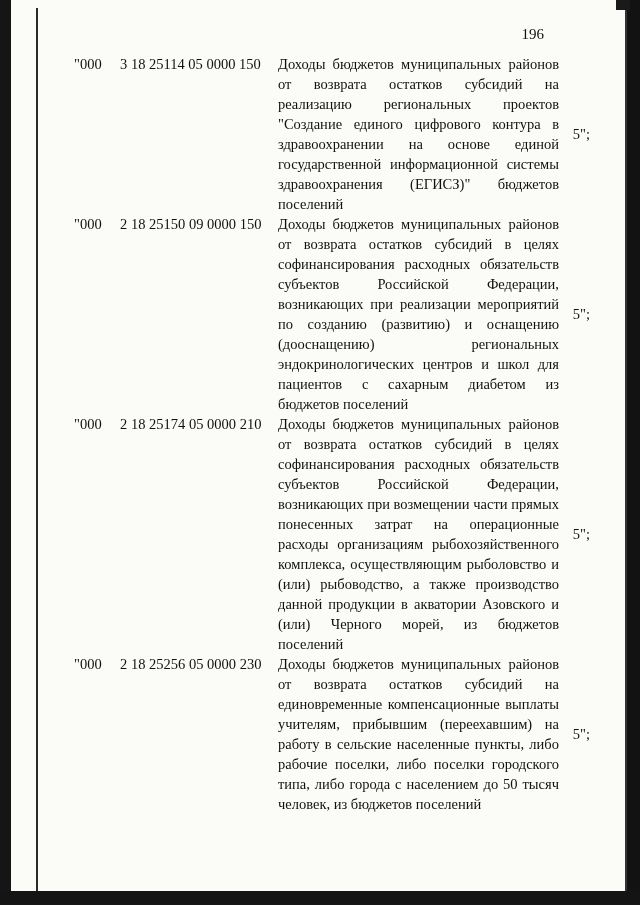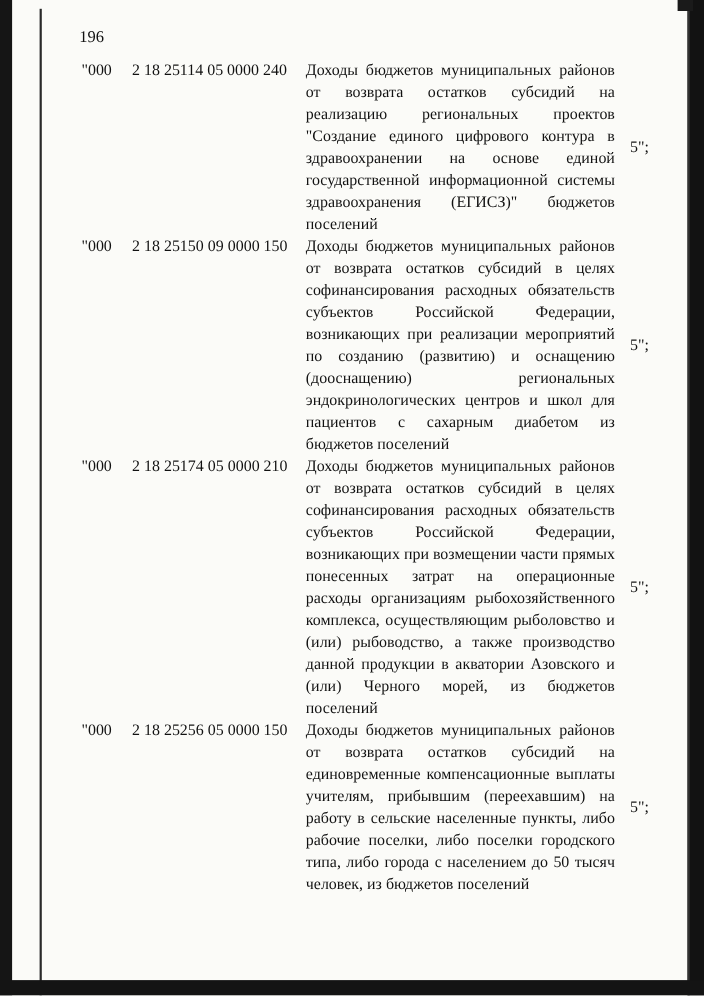--- a/index.html
+++ b/index.html
@@ -47,21 +47,21 @@
     background: #2a2a2a;
   }
   
   .content {
     position: absolute;
     left: 72px; top: 26px;
     width: 522px;
   }
   .page-num {
     width: 472px;
-    text-align: left;
+    text-align: right;
     font-size: 15px;
     margin-bottom: 11px;
   }
   .row {
     display: flex;
     align-items: stretch;
     font-size: 14.5px;
     line-height: 20px;
   }
   .code-col {
@@ -97,21 +97,21 @@
 
 <div class="page">
 
   <div class="content">
 
     <div class="page-num">196</div>
 
     <div class="row">
       <div class="code-col">
         <span class="code-prefix">"000</span>
-        <span class="code">2 18 25114 05 0000 240</span>
+        <span class="code">3 18 25114 05 0000 150</span>
       </div>
       <div class="desc-col">Доходы бюджетов муниципальных районов от возврата остатков субсидий на реализацию региональных проектов "Создание единого цифрового контура в здравоохранении на основе единой государственной информационной системы здравоохранения (ЕГИСЗ)" бюджетов поселений</div>
       <div class="suffix-col">5";</div>
     </div>
 
     <div class="row">
       <div class="code-col">
         <span class="code-prefix">"000</span>
         <span class="code">2 18 25150 09 0000 150</span>
       </div>
@@ -124,21 +124,21 @@
         <span class="code-prefix">"000</span>
         <span class="code">2 18 25174 05 0000 210</span>
       </div>
       <div class="desc-col">Доходы бюджетов муниципальных районов от возврата остатков субсидий в целях софинансирования расходных обязательств субъектов Российской Федерации, возникающих при возмещении части прямых понесенных затрат на операционные расходы организациям рыбохозяйственного комплекса, осуществляющим рыболовство и (или) рыбоводство, а также производство данной продукции в акватории Азовского и (или) Черного морей, из бюджетов поселений</div>
       <div class="suffix-col">5";</div>
     </div>
 
     <div class="row">
       <div class="code-col">
         <span class="code-prefix">"000</span>
-        <span class="code">2 18 25256 05 0000 150</span>
+        <span class="code">2 18 25256 05 0000 230</span>
       </div>
       <div class="desc-col">Доходы бюджетов муниципальных районов от возврата остатков субсидий на единовременные компенсационные выплаты учителям, прибывшим (переехавшим) на работу в сельские населенные пункты, либо рабочие поселки, либо поселки городского типа, либо города с населением до 50 тысяч человек, из бюджетов поселений</div>
       <div class="suffix-col">5";</div>
     </div>
 
   </div>
 
   <div class="margin-rule"></div>
   <div class="edge-left"></div>
   <div class="edge-right"></div>

